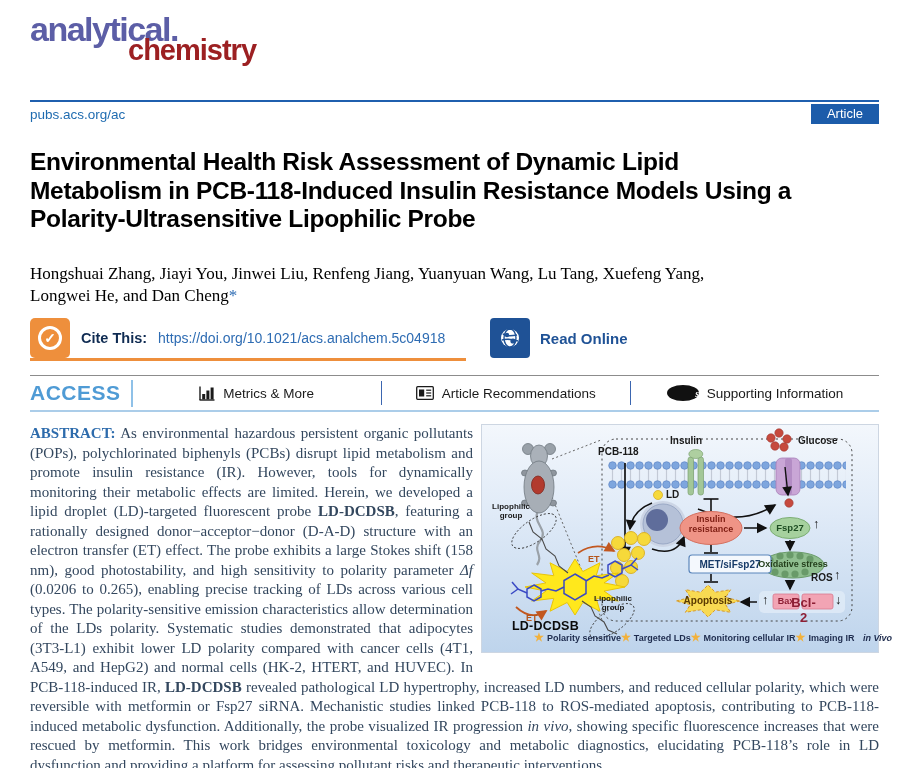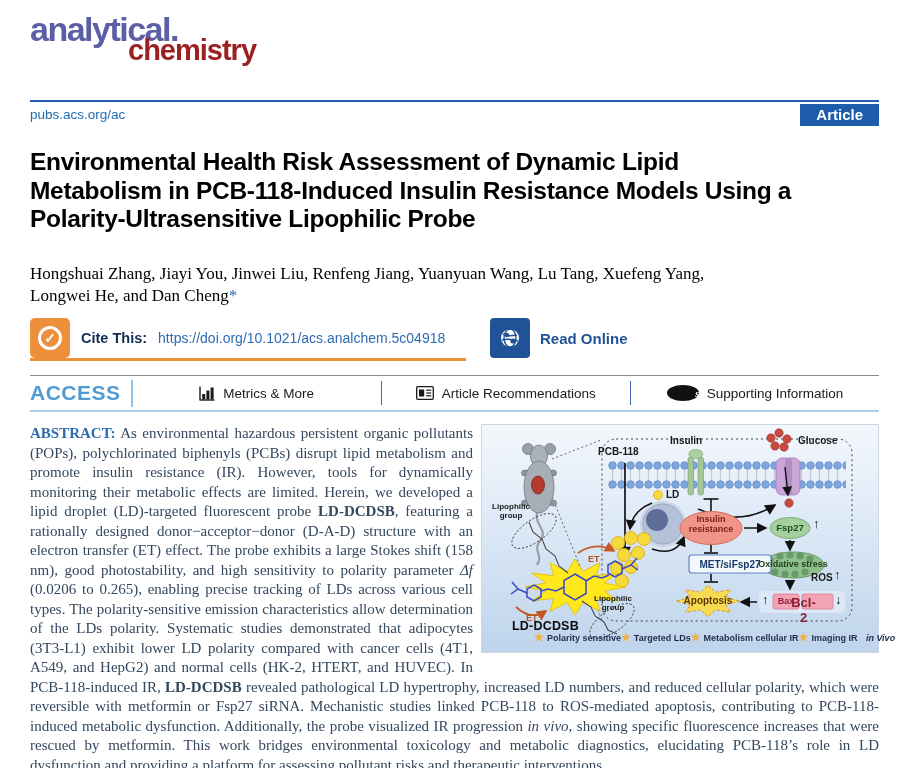--- a/index.html
+++ b/index.html
@@ -8,21 +8,21 @@
 
   
   .logo { margin-top:12px; height:52px; position:relative; width:320px; }
   .logo-top { font-size:34px; font-weight:700; letter-spacing:-1.5px; color:#5c5ea6; line-height:1; }
   .logo-dot { color:#5c5ea6; }
   .logo-bottom { font-size:29px; font-weight:700; letter-spacing:-1px; color:#9c2022; line-height:1; margin-left:98px; margin-top:-10px; }
 
   .rule-blue { margin-top:36px; height:2px; background:#1f5fae; }
   .url-row { display:flex; justify-content:space-between; align-items:flex-start; margin-top:2px; height:24px; }
   .url-row a { font-size:13.5px; color:#1e6bb0; text-decoration:none; margin-top:3px; }
-  .article-badge { background:#1c5caa; color:#fff; font-size:15px; font-weight:700; padding:2px 16px 3px; }
+  .article-badge { background:#1c5caa; color:#fff; font-size:13px; font-weight:400; padding:2px 16px 3px; }
 
   .title { margin-top:20px; font-size:24.5px; font-weight:700; color:#000; line-height:1.17; letter-spacing:-0.3px; }
 
   .authors { margin-top:29px; font-family:"Liberation Serif", serif; font-size:17px; color:#000; line-height:1.3; }
   .corr { color:#2e6cb3; }
 
   
   .cite-row { margin-top:11px; display:flex; align-items:flex-start; }
   .cite-block { display:flex; align-items:center; gap:11px; width:436px; border-bottom:3.5px solid #ee8f3c; }
   .cite-icon { width:40px; height:40px; background:#ee8f3c; border-radius:5px; display:flex; align-items:center; justify-content:center; flex:none; }
@@ -320,21 +320,21 @@
         <span class="leg-item">
             <span class="leg-star">★</span>
             <span>Polarity sensitive</span>
           </span>
         <span class="leg-item">
             <span class="leg-star">★</span>
             <span>Targeted LDs</span>
           </span>
         <span class="leg-item">
             <span class="leg-star">★</span>
-            <span>Metabolism cellular IR</span>
+            <span>Monitoring cellular IR</span>
           </span>
         <span class="leg-item"><span class="leg-star">★</span><span>Imaging IR</span>&nbsp;<i>in Vivo</i></span>
       </div>
     </div>
 
     <p class="abs-text"><span class="abs-head">ABSTRACT:</span> <span><span>As environmental hazardous persistent organic pollutants (POPs), polychlorinated biphenyls (PCBs) disrupt lipid metabolism and promote insulin resistance (IR). However, tools for dynamically monitoring their metabolic effects are limited. Herein, we developed a lipid droplet (LD)-targeted fluorescent probe </span><span class="b">LD-DCDSB</span><span>, featuring a rationally designed donor−acceptor−donor (D-A-D) structure with an electron transfer (ET) effect. The probe exhibits a large Stokes shift (158 nm), good photostability, and high sensitivity to polarity parameter </span><span class="i">Δf</span><span> (0.0206 to 0.265), enabling precise tracking of LDs across various cell types. The polarity-sensitive emission characteristics allow determination of the LDs polarity. Systematic studies demonstrated that adipocytes (3T3-L1) exhibit lower LD polarity compared with cancer cells (4T1, A549, and HepG2) and normal cells (HK-2, HTERT, and HUVEC). In PCB-118-induced IR, </span><span class="b">LD-DCDSB</span><span> revealed pathological LD hypertrophy, increased LD numbers, and reduced cellular polarity, which were reversible with metformin or Fsp27 siRNA. Mechanistic studies linked PCB-118 to ROS-mediated apoptosis, contributing to PCB-118-induced metabolic dysfunction. Additionally, the probe visualized IR progression </span><span class="i">in vivo</span><span>, showing specific fluorescence increases that were rescued by metformin. This work bridges environmental toxicology and metabolic diagnostics, elucidating PCB-118’s role in LD dysfunction and providing a platform for assessing pollutant risks and therapeutic interventions.</span></span></p>
   </section>
 
 </div>
 

